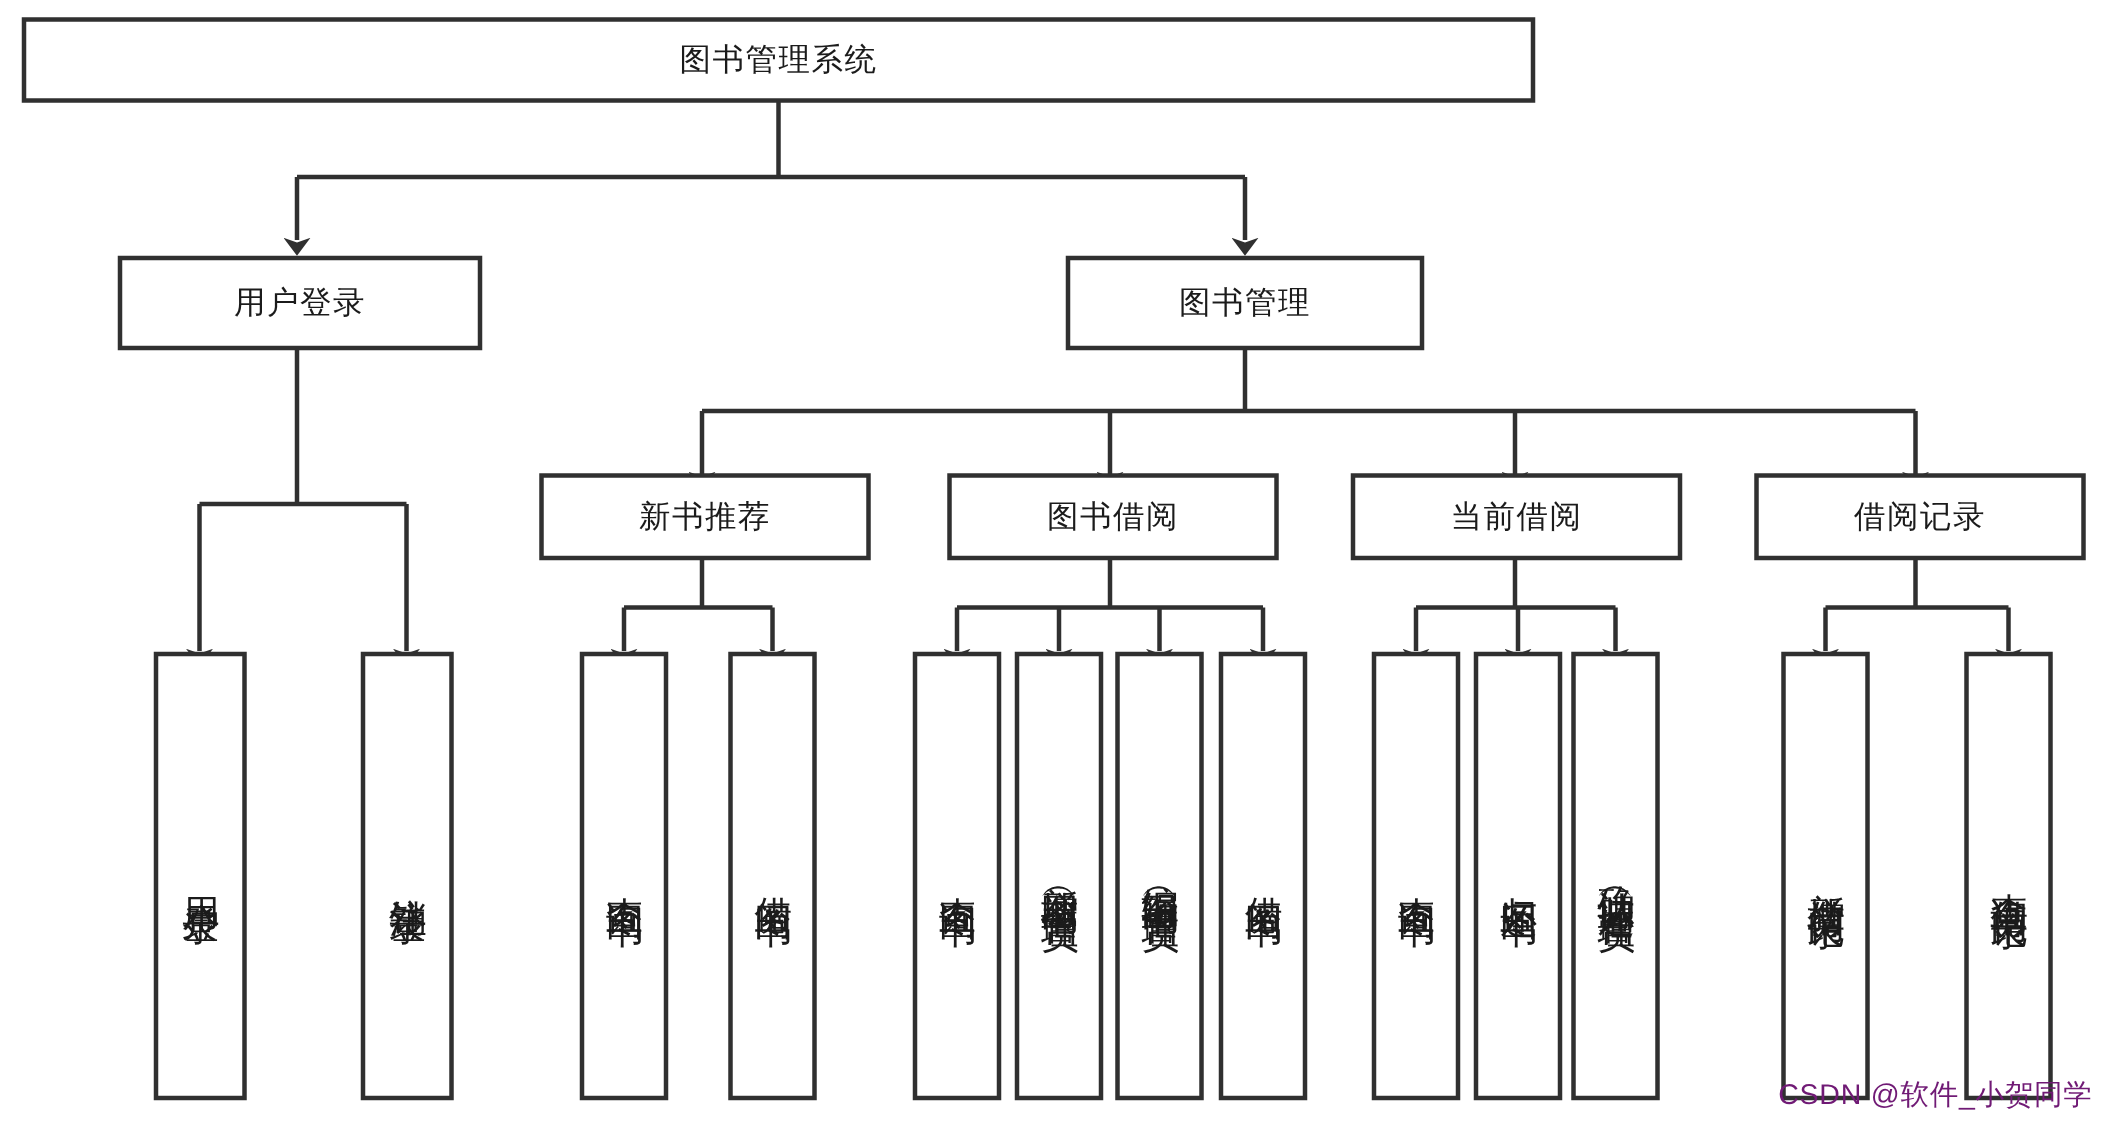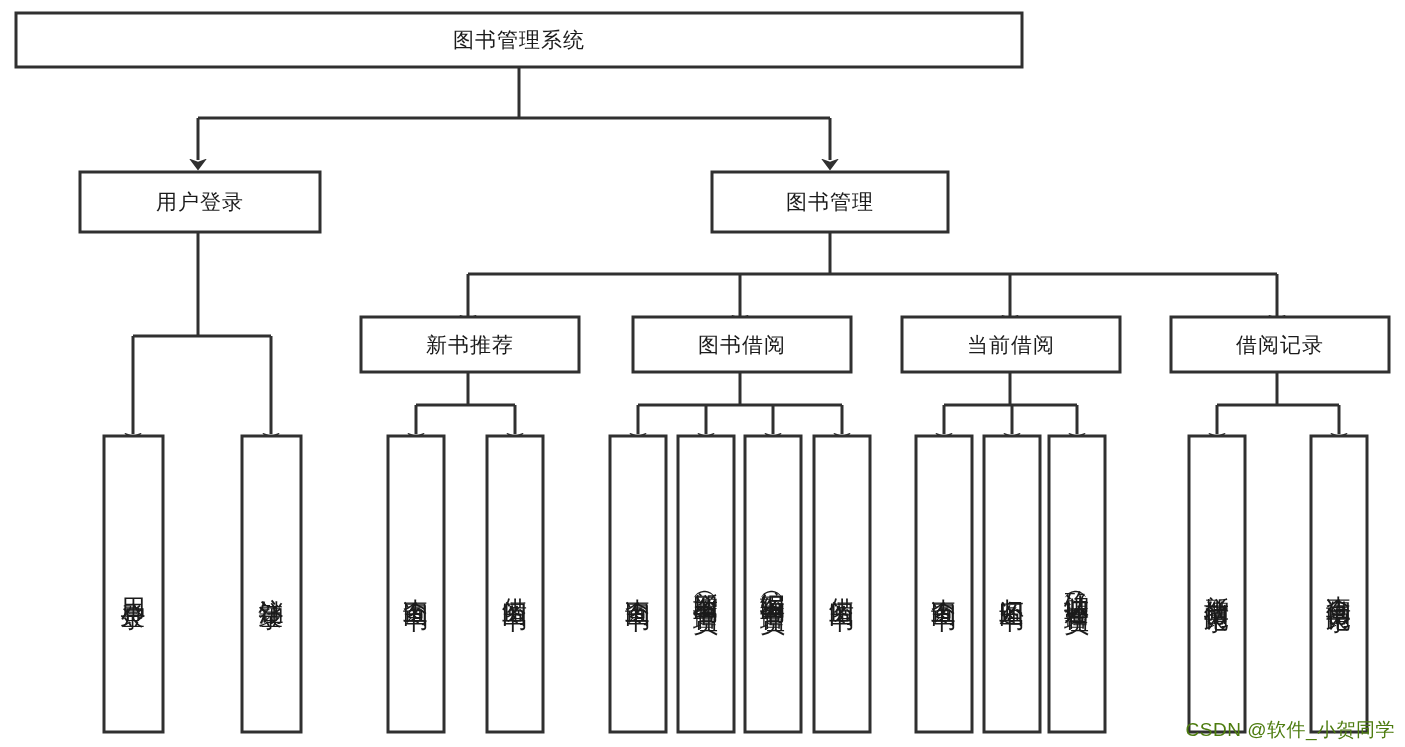--- a/index.html
+++ b/index.html
@@ -31,21 +31,21 @@
     letter-spacing:3px;
     white-space:nowrap;
     pointer-events:none;
     text-align:center;
   }
   .watermark{
     position:absolute;
     right:10px;bottom:4px;
     font-family:"Liberation Sans","DejaVu Sans",sans-serif;
     font-size:19px;
-    color:#4d7c0f;
+    color:#701a75;
     letter-spacing:.5px;
     white-space:nowrap;
   }
 </style>
 </head>
 <body>
 
 <div id="diagram-root">
 
   <svg id="flow" viewBox="0 0 1405 747">

